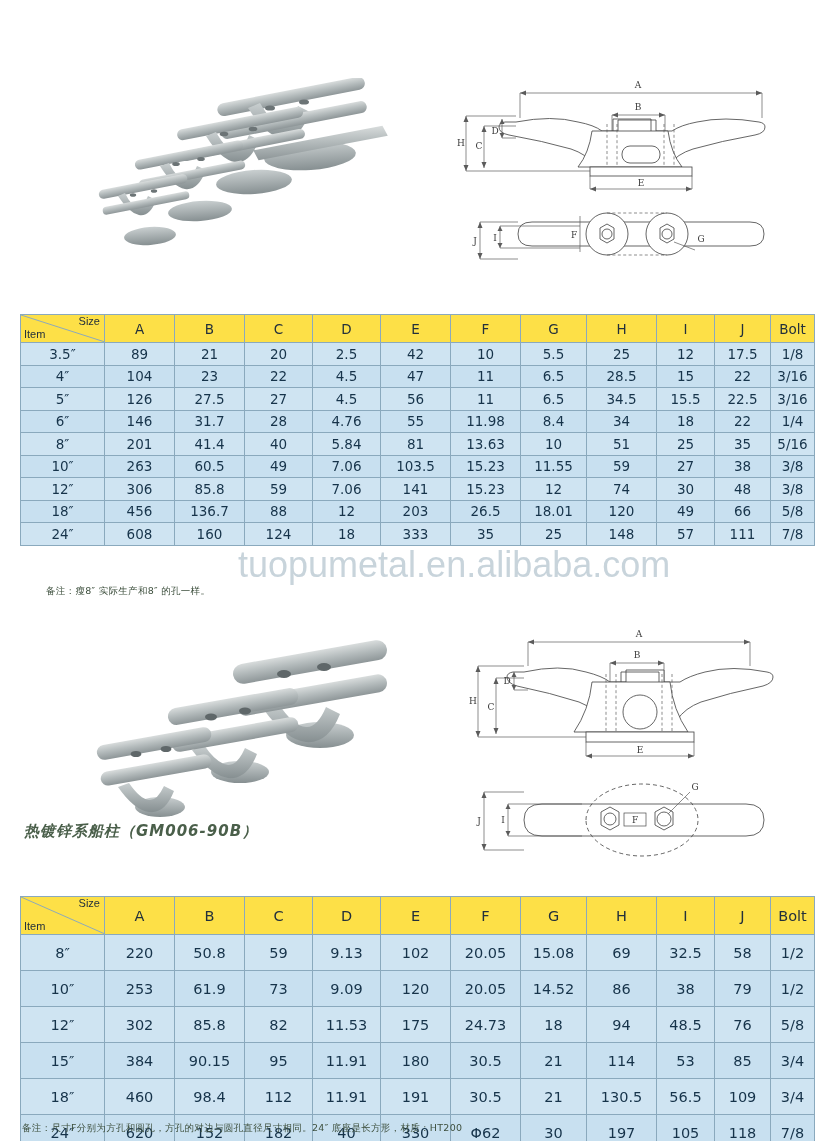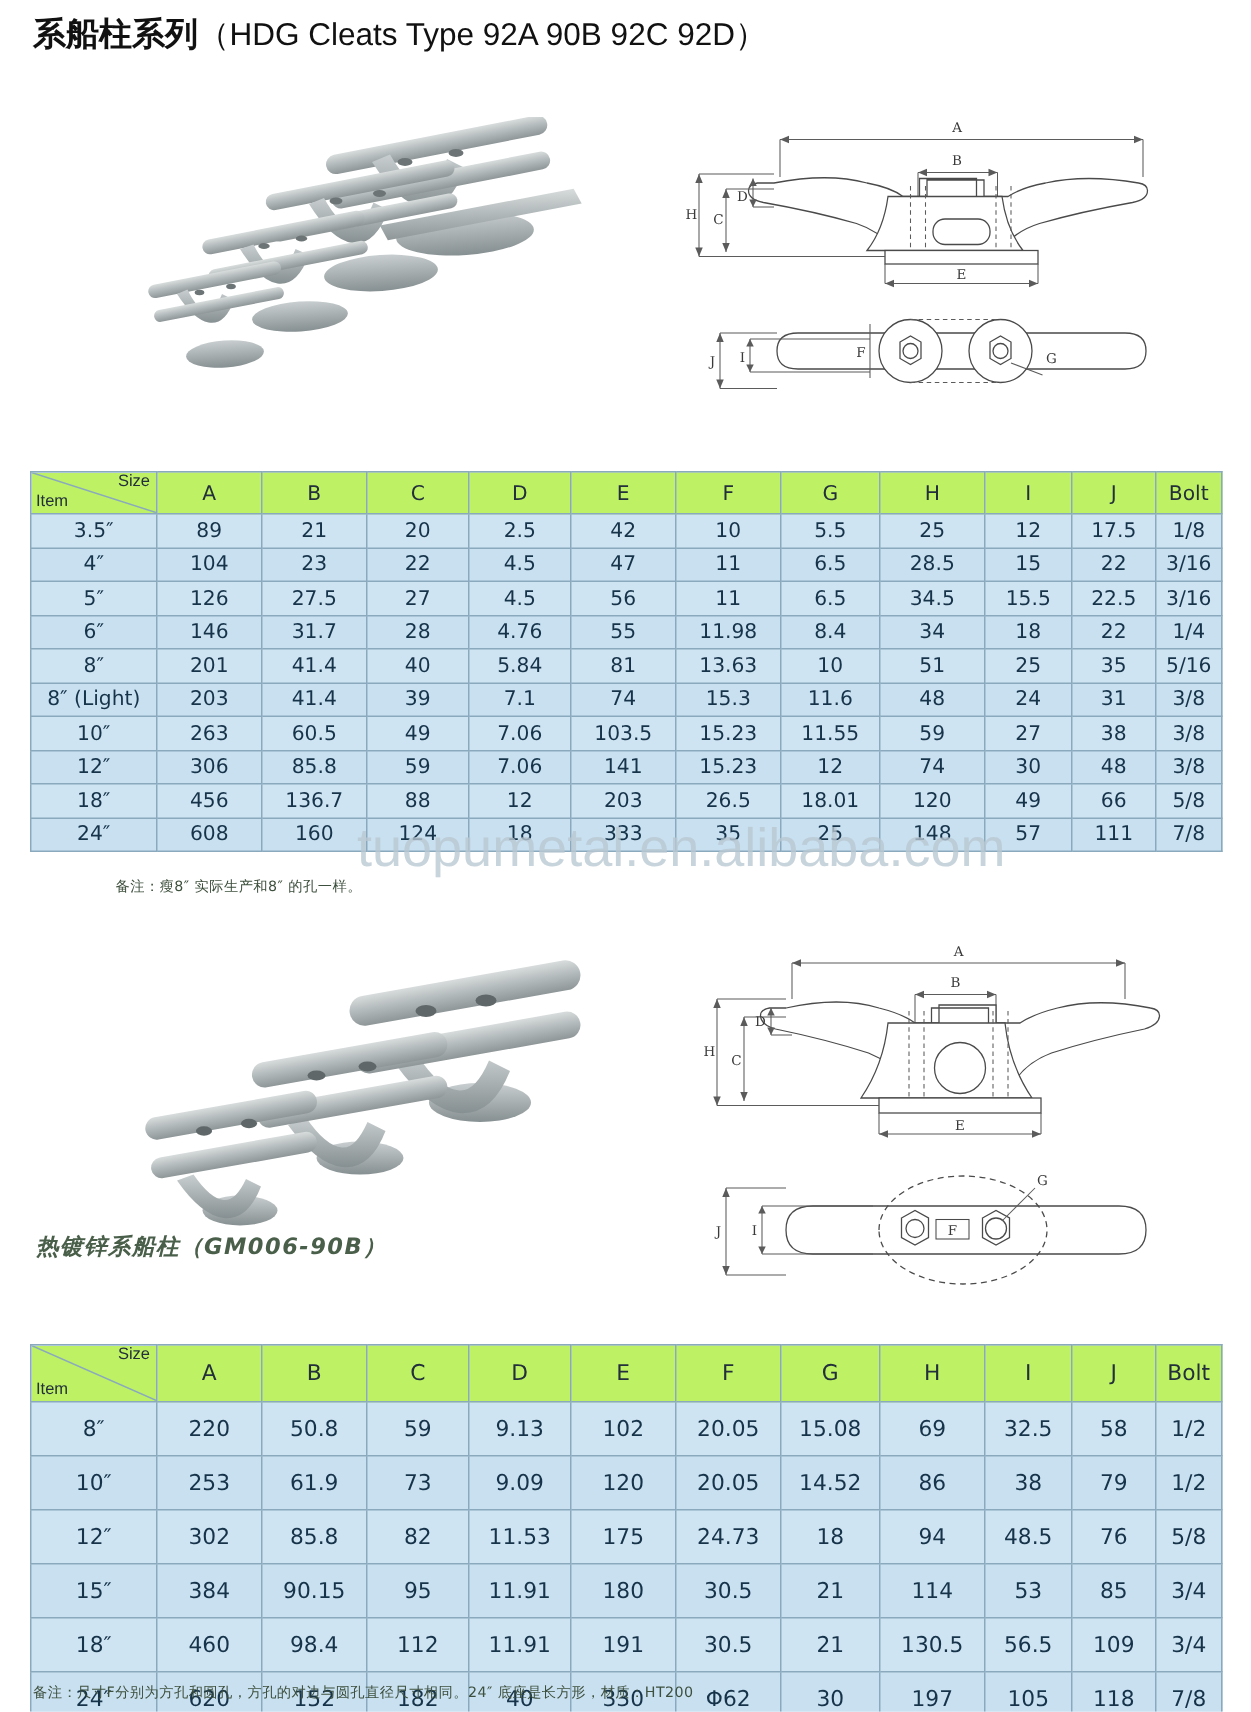--- a/index.html
+++ b/index.html
@@ -46,21 +46,21 @@
     font-family:"DejaVu Sans",sans-serif;
     background:#cfe4f2;
   }
   table.spec th,table.spec td{
     border:1px solid #8aa9bd;
     text-align:center;
     color:#16334a;
     padding:0;
   }
   table.spec thead th{
-    background:#bef264;
+    background:#fde047;
     font-weight:normal;
     color:#23303b;
   }
   table.spec tbody td{
     background:#cfe4f2;
   }
   table.spec tbody tr:nth-child(even) td{
     background:#c8e0f0;
   }
   
@@ -116,23 +116,20 @@
     white-space:nowrap;
     pointer-events:none;
     line-height:34px;
   }
 </style>
 </head>
 <body>
 
 <div class="page">
 
-  <div class="main-title">
-    <span class="cn">系船柱系列</span><span class="paren">（HDG Cleats Type 92A 90B 92C 92D）</span>
-  </div>
 
   <div class="photo" style="left:88px;top:78px;">
     <svg width="350" height="195" viewBox="0 0 350 195">
       <defs>
         <linearGradient id="mtl" x1="0" y1="0" x2="0" y2="1">
           <stop offset="0" stop-color="#d8dcdc"></stop>
           <stop offset="0.45" stop-color="#b5bcbd"></stop>
           <stop offset="1" stop-color="#8e9698"></stop>
         </linearGradient>
         <linearGradient id="mtl2" x1="0" y1="0" x2="0" y2="1">
@@ -368,34 +365,20 @@
             <td>5.84</td>
             <td>81</td>
             <td>13.63</td>
             <td>10</td>
             <td>51</td>
             <td>25</td>
             <td>35</td>
             <td>5/16</td>
           </tr>
           <tr>
-            <td>8″ (Light)</td>
-            <td>203</td>
-            <td>41.4</td>
-            <td>39</td>
-            <td>7.1</td>
-            <td>74</td>
-            <td>15.3</td>
-            <td>11.6</td>
-            <td>48</td>
-            <td>24</td>
-            <td>31</td>
-            <td>3/8</td>
-          </tr>
-          <tr>
             <td>10″</td>
             <td>263</td>
             <td>60.5</td>
             <td>49</td>
             <td>7.06</td>
             <td>103.5</td>
             <td>15.23</td>
             <td>11.55</td>
             <td>59</td>
             <td>27</td>
@@ -443,21 +426,21 @@
             <td>57</td>
             <td>111</td>
             <td>7/8</td>
           </tr>
         </tbody>
     </table>
   </div>
 
   <div class="watermark">tuopumetal.en.alibaba.com</div>
 
-  <div class="note" style="left:46px;top:585px;margin-left:31px;">备注：瘦8″ 实际生产和8″ 的孔一样。</div>
+  <div class="note" style="left:46px;top:585px;">备注：瘦8″ 实际生产和8″ 的孔一样。</div>
 
   <div class="photo" style="left:92px;top:632px;">
     <svg width="340" height="228" viewBox="0 0 340 228">
       <g>
         <ellipse cx="228" cy="103" rx="34" ry="13" fill="url(#mtl2)"></ellipse>
         <path d="M172 78 q22 30 42 32 q22 2 34 -28 l-14 -7 q-9 21 -20 20 q-13 -1 -28 -24 z" fill="url(#mtl2)"></path>
         <rect x="140" y="20" width="156" height="20" rx="10" fill="url(#mtl)" transform="rotate(-10 218 30)"></rect>
         <rect x="144" y="54" width="152" height="18" rx="9" fill="url(#mtl)" transform="rotate(-10 220 63)"></rect>
         <ellipse cx="192" cy="42" rx="7" ry="4" fill="#5f6769"></ellipse>
         <ellipse cx="232" cy="35" rx="7" ry="4" fill="#5f6769"></ellipse>

